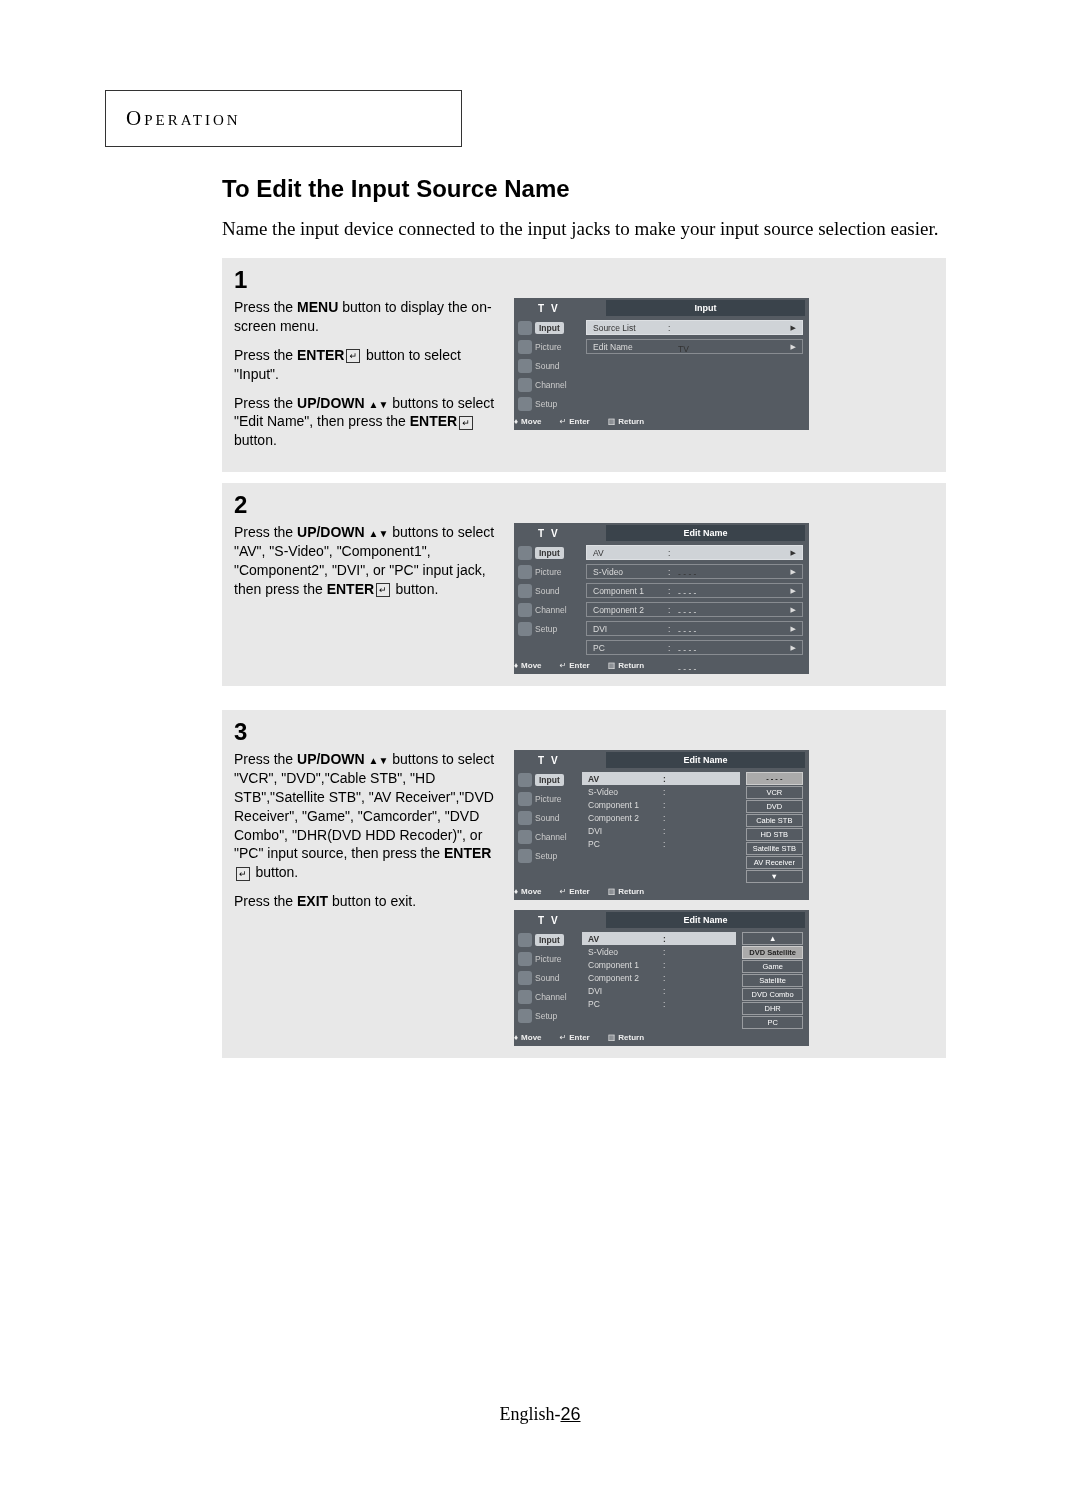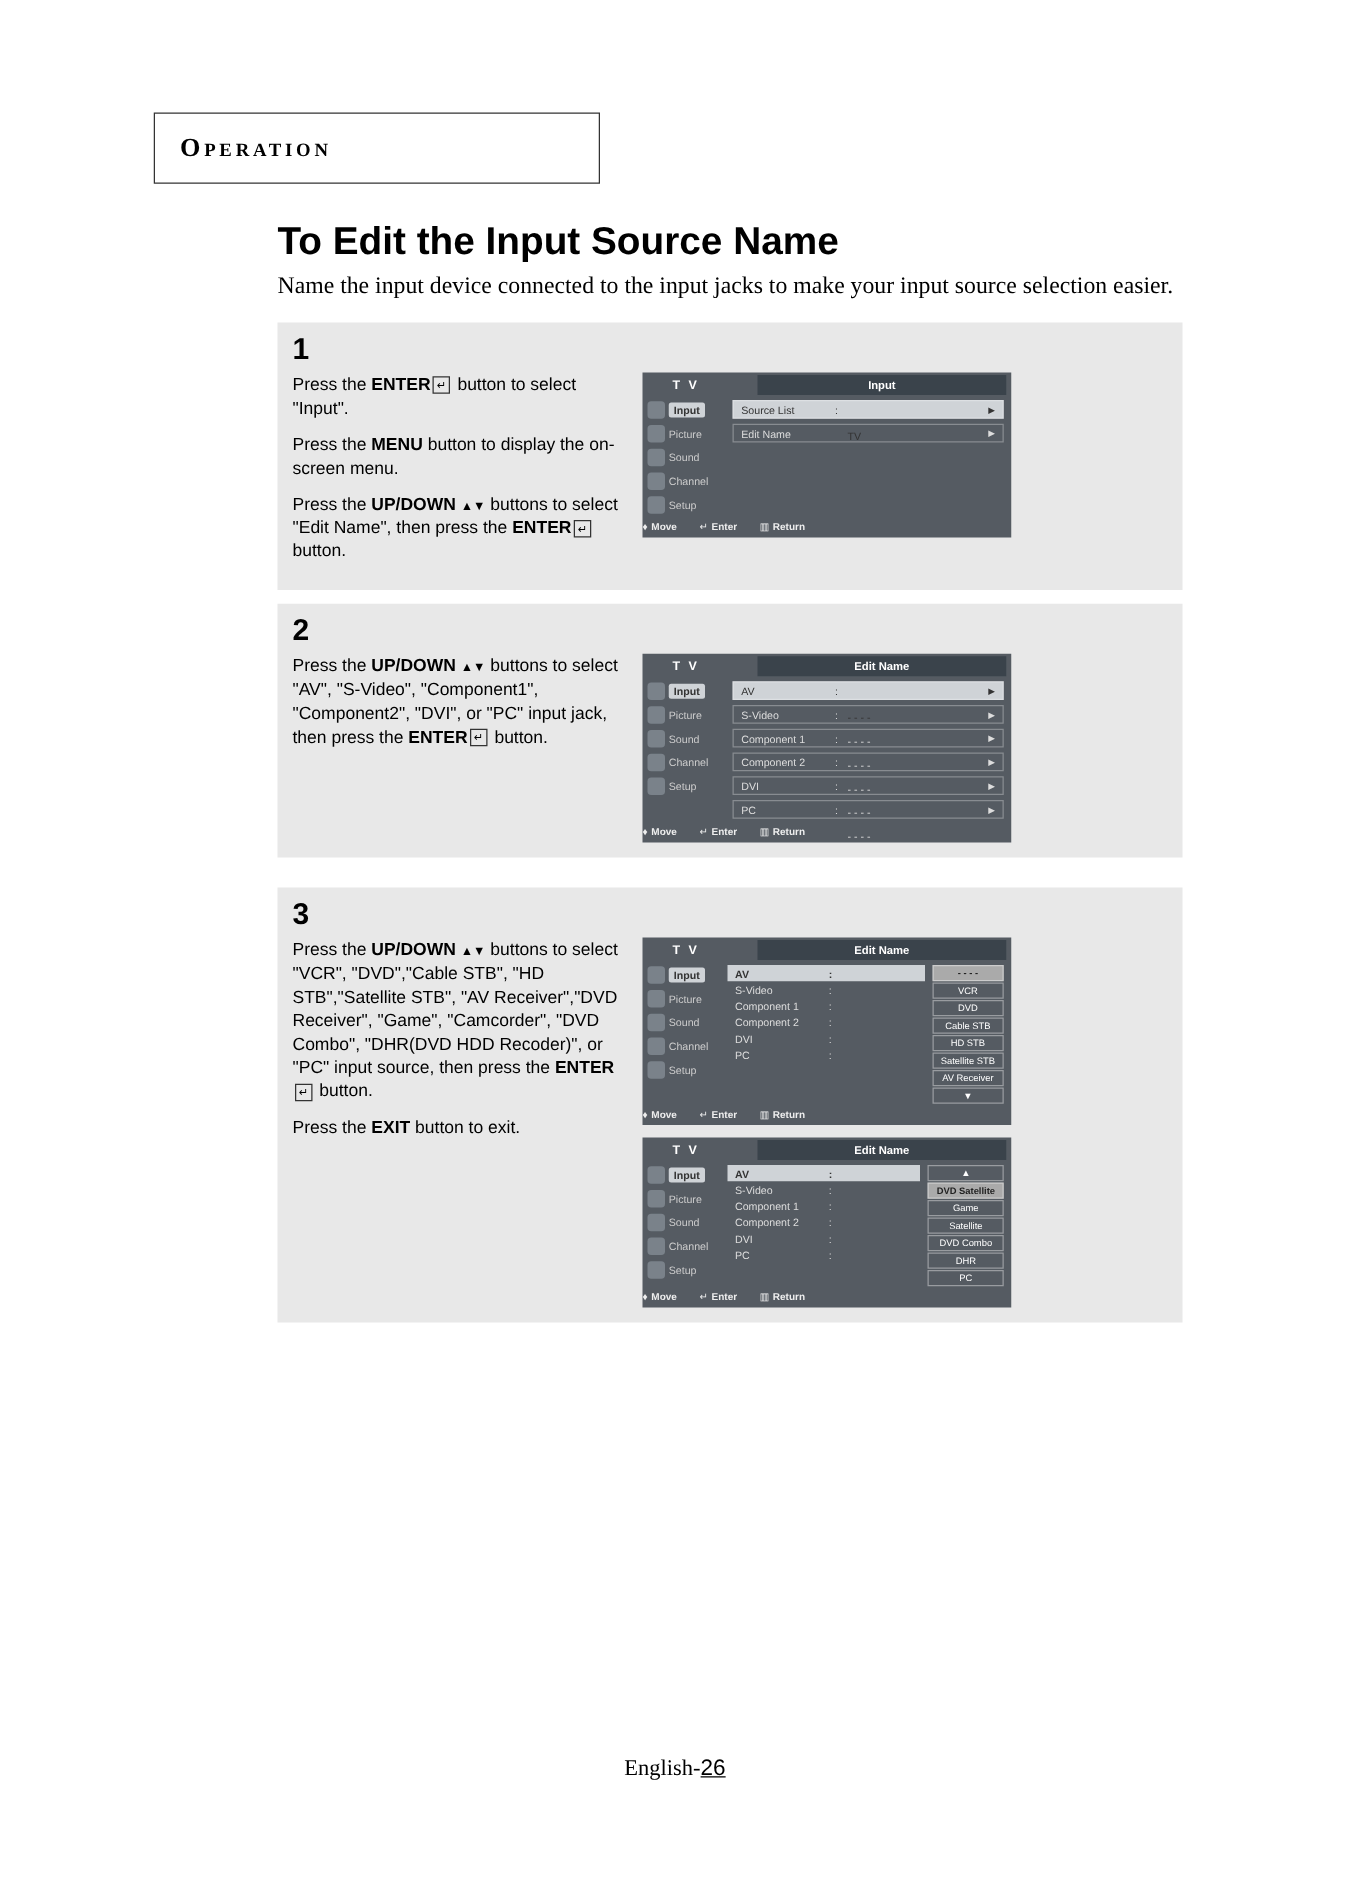--- a/index.html
+++ b/index.html
@@ -7,40 +7,39 @@
     padding: 0;
     background: #fff;
     font-family: "Times New Roman", serif;
     width: 1080px;
     height: 1503px;
     position: relative;
     color: #000;
   }
   .section-box {
     position: absolute;
-    left: 123px;
+    left: 105px;
     top: 90px;
     width: 335px;
     height: 55px;
     border: 1.5px solid #333;
     display: flex;
     align-items: center;
     padding-left: 20px;
     font-family: "Times New Roman", serif;
     font-size: 21px;
     letter-spacing: 3px;
     font-variant: small-caps;
-    font-weight: bold;
   }
   .page-title {
     position: absolute;
     left: 222px;
     top: 175px;
     font-weight: bold;
-    font-size: 31px;
+    font-size: 24px;
     font-family: Arial, Helvetica, sans-serif;
   }
   .intro {
     position: absolute;
     left: 222px;
     top: 218px;
     font-size: 19px;
     font-family: "Times New Roman", serif;
     width: 720px;
   }
@@ -205,22 +204,22 @@
   <span>Operation</span>
 </div>
 
 <div class="page-title">To Edit the Input Source Name</div>
 <div class="intro">Name the input device connected to the input jacks to make your input source selection easier.</div>
 
 <div class="step" style="top:258px;">
   <div class="step-num">1</div>
   <div class="step-body">
     <div class="step-text">
+      <p><span>Press the </span><b>MENU</b><span> button to display the on-screen menu.</span></p>
       <p><span>Press the </span><b>ENTER</b><span class="enter-icon"></span><span> button to select "Input".</span></p>
-      <p><span>Press the </span><b>MENU</b><span> button to display the on-screen menu.</span></p>
       <p><span>Press the </span><b>UP/DOWN</b> <span class="triangle-updown"></span><span> buttons to select "Edit Name", then press the </span><b>ENTER</b><span class="enter-icon"></span><span> button.</span></p>
     </div>
     <div class="osd">
       <div class="osd-header">
           <div class="osd-tv">T V</div>
           <div class="osd-title">Input</div>
         </div>
       <div class="osd-row">
           <div class="osd-side hl">
             <span class="icon-box"></span>

